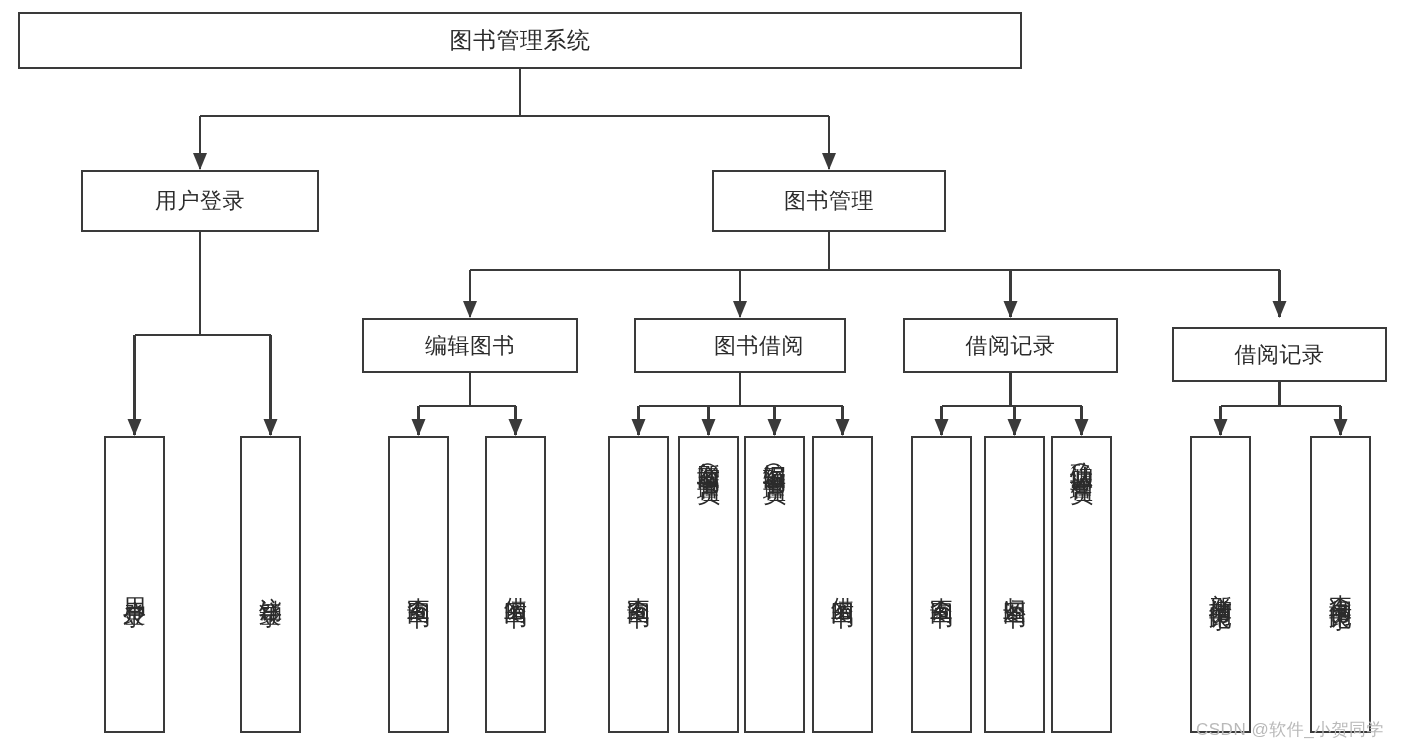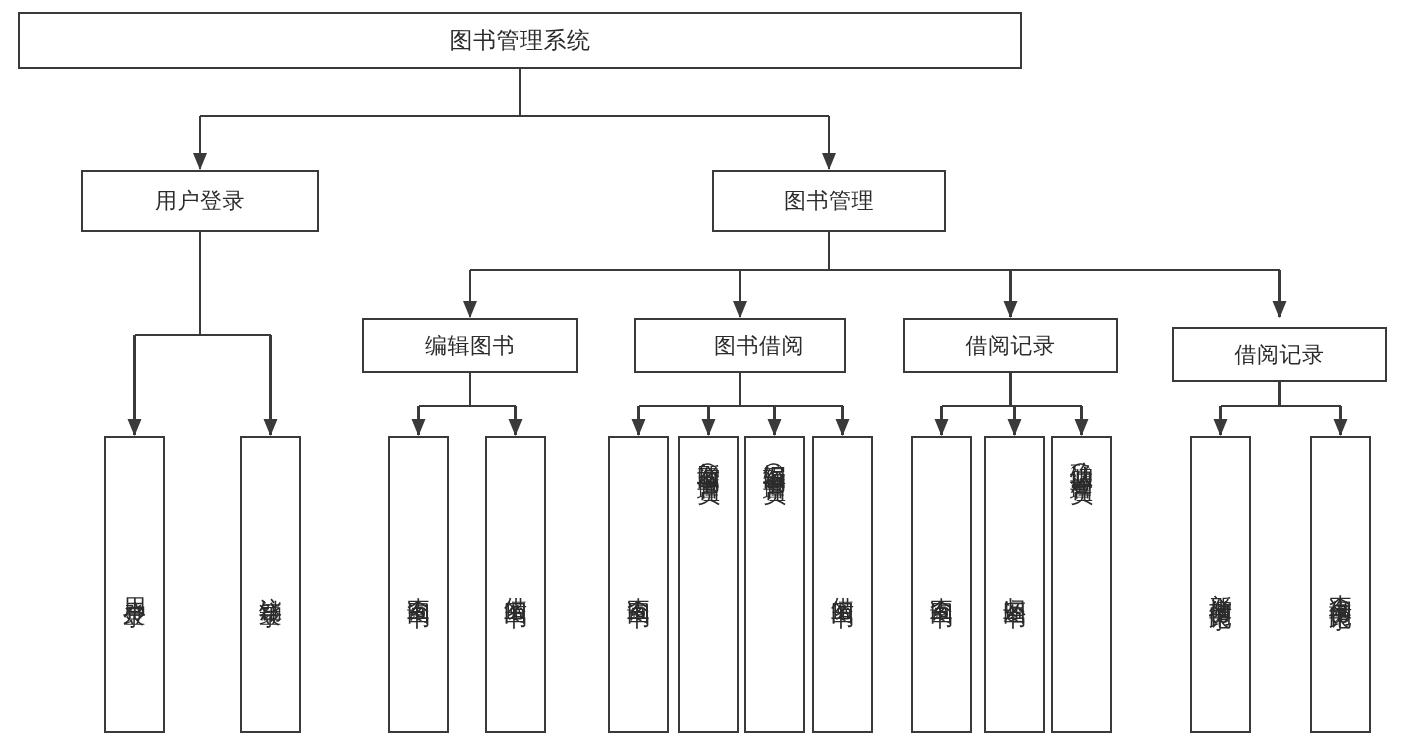--- a/index.html
+++ b/index.html
@@ -189,13 +189,14 @@
       <div class="node vert" style="left: 1051px; top: 436px; width: 61px; height: 297px; border-color: rgb(58, 58, 58);">
         <span class="node-label">确认归还（管理员）</span>
       </div>
       <div class="node vert centered" style="left: 1190px; top: 436px; width: 61px; height: 297px; border-color: rgb(58, 58, 58);">
         <span class="node-label">新增借阅记录</span>
       </div>
       <div class="node vert centered" style="left: 1310px; top: 436px; width: 61px; height: 297px; border-color: rgb(58, 58, 58);">
         <span class="node-label">查询借阅记录</span>
       </div>
     </div>
+  <div class="watermark" style="left: 1196px; top: 718px; color: rgb(185, 185, 185);">CSDN @软件_小贺同学</div>
 </div>
 
 </body></html>

